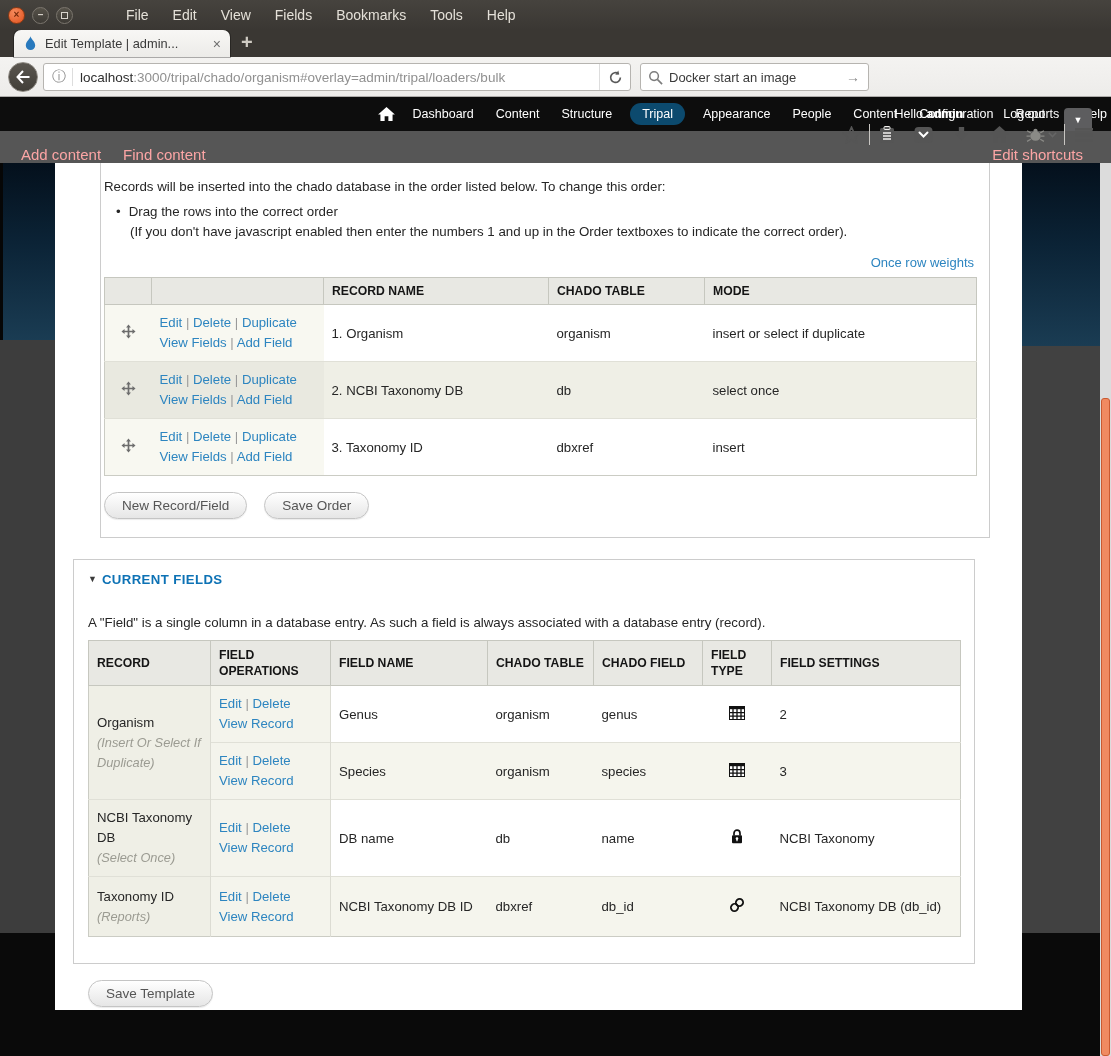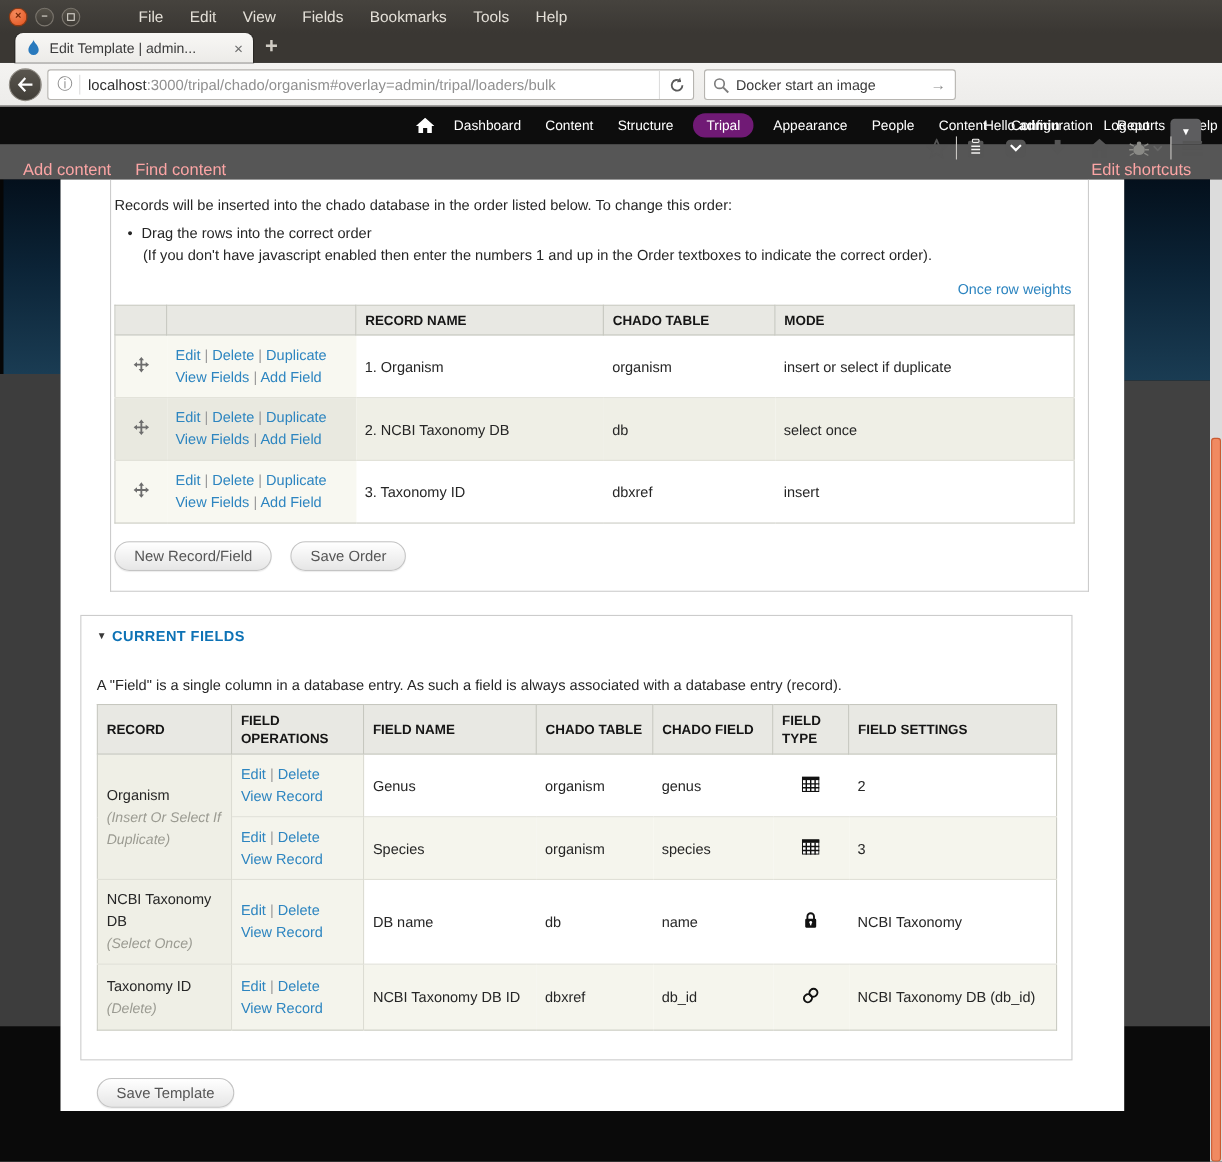--- a/index.html
+++ b/index.html
@@ -43,21 +43,21 @@
   .search-text{flex:1;font-size:13px;color:#3a3a3a;margin-left:6px;white-space:nowrap;overflow:hidden;}
   .search-go{color:#8a8a8a;font-size:14px;margin:0 8px 0 4px;}
   .nav-ic{position:absolute;top:68px;width:22px;height:19px;display:flex;align-items:center;justify-content:center;z-index:28;}
   .nav-div{position:absolute;top:67px;width:1px;height:21px;background:#c8c6c2;z-index:28;}
   
   .adminbar{position:absolute;top:97px;left:0;right:0;height:34px;background:#0d0d0d;z-index:27;
             display:flex;align-items:center;color:#fff;justify-content:flex-end;}
   .admin-home{margin-left:17px;display:flex;align-items:center;}
   .admin-items{display:flex;gap:14px;margin-left:14px;font-size:12.5px;align-items:center;}
   .admin-item{padding:4px 4px;}
-  .admin-item.active{background:#701a75;border-radius:11px;padding:4px 12px;}
+  .admin-item.active{background:#0c4a6e;border-radius:11px;padding:4px 12px;}
   .admin-right{position:absolute;right:66px;display:flex;gap:40px;font-size:12.5px;align-items:center;}
   .bold{font-weight:bold;}
   .admin-toggle{position:absolute;right:19px;bottom:0;width:28px;height:23px;background:#5d5d5f;
                 border-radius:4px 4px 0 0;display:flex;align-items:center;justify-content:center;
                 color:#fff;font-size:9px;}
   
   .shortcutbar{position:absolute;top:131px;left:0;right:0;height:32px;background:#565656;z-index:26;
                display:flex;align-items:flex-end;color:#fca5a5;font-size:15px;}
   .sc-left{display:flex;gap:22px;margin-left:21px;}
   .sc-right{position:absolute;right:28px;}
@@ -448,21 +448,21 @@
                     <circle cx="6" cy="9.6" r="1.3" fill="#fff"></circle>
                     <rect x="5.4" y="9.8" width="1.2" height="2.4" fill="#fff"></rect>
                   </svg>
                 </span>
             </td>
             <td class="cell-data">NCBI Taxonomy</td>
           </tr>
           <tr class="even h60">
             <td class="cell-record">
               <div>Taxonomy ID</div>
-              <div class="record-note">(Delete)</div>
+              <div class="record-note">(Reports)</div>
             </td>
             <td class="cell-ops">
               <div class="opline"><a>Edit</a> <span class="sep">|</span> <a>Delete</a></div>
               <div class="opline"><a>View Record</a></div>
             </td>
             <td class="cell-data">NCBI Taxonomy DB ID</td>
             <td class="cell-data">dbxref</td>
             <td class="cell-data">db_id</td>
             <td class="cell-data cell-type">
               <span class="icon">

